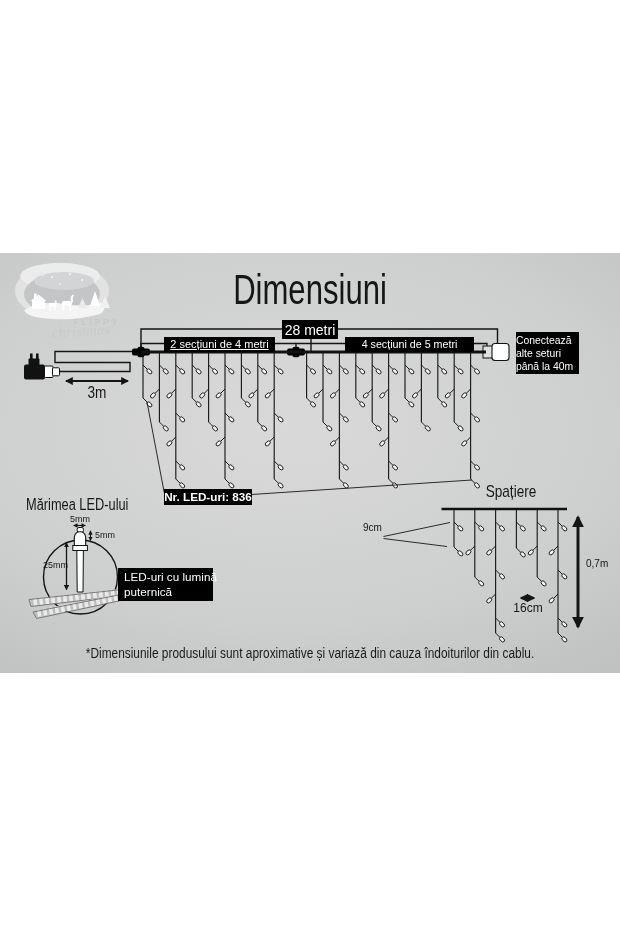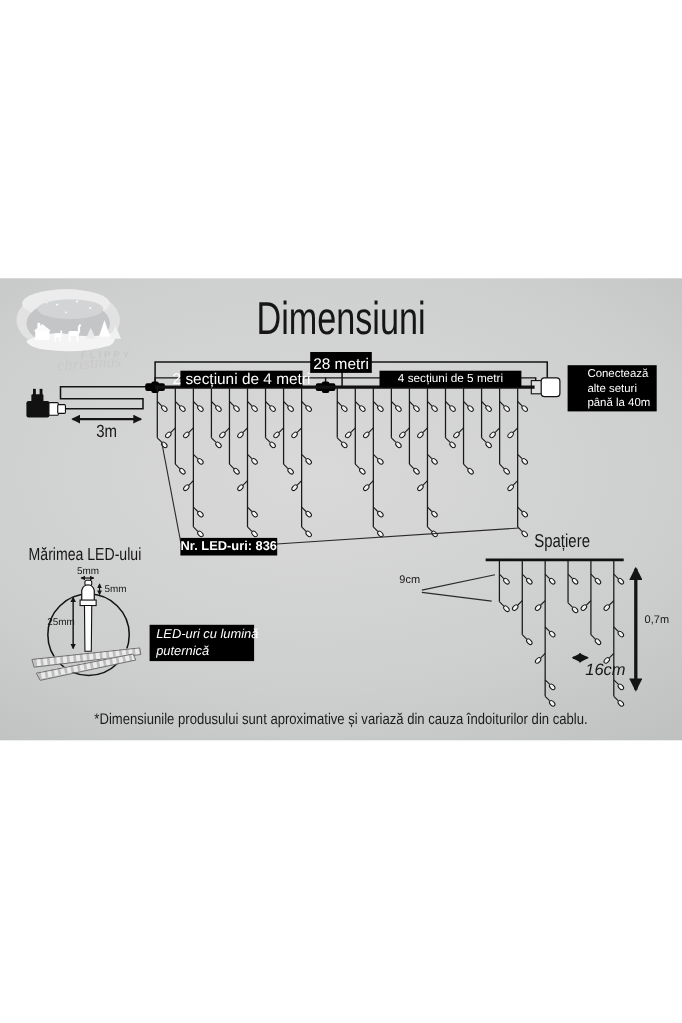--- a/index.html
+++ b/index.html
@@ -355,46 +355,46 @@
         <line x1="578" y1="517" x2="578" y2="627" stroke="#141414" stroke-width="3" marker-start="url(#ah)" marker-end="url(#ah)"></line>
         <line x1="73.8" y1="525.5" x2="85.2" y2="525.5" stroke="#141414" stroke-width="1.1" marker-start="url(#ah)" marker-end="url(#ah)"></line>
         <line x1="90.5" y1="531" x2="90.5" y2="540.5" stroke="#141414" stroke-width="1.1" marker-start="url(#ah)" marker-end="url(#ah)"></line>
         <line x1="66.5" y1="543" x2="66.5" y2="589.5" stroke="#141414" stroke-width="1.3" marker-start="url(#ah)" marker-end="url(#ah)"></line>
       </g>
   </svg>
 
   <div class="lbl title center">Dimensiuni</div>
 
   <div class="bbox" style="left:282px;top:320px;width:56px;height:19px;font-size:14px;">28 metri</div>
-  <div class="bbox" style="left:164px;top:337px;width:111px;height:14.5px;font-size:14px;">2 secțiuni de 4 metri</div>
+  <div class="bbox" style="left:164px;top:337px;width:111px;height:14.5px;font-size:11px;text-decoration:underline;">2 secțiuni de 4 metri</div>
   <div class="bbox" style="left:345px;top:337px;width:129px;height:14.5px;font-size:10.7px;">4 secțiuni de 5 metri</div>
   <div class="bbox" style="left:516px;top:332px;width:63px;height:42px;font-size:10.4px;
-       justify-content:flex-start;padding-left:18px;line-height:13px;">
+       justify-content:flex-start;padding-left:0;line-height:13px;">
     <span>
       <span class="blk">Conectează</span>
       <span class="blk">alte seturi</span>
       <span class="blk">până la 40m</span>
     </span>
   </div>
   <div class="bbox" style="left:164px;top:488.5px;width:88px;height:16.5px;font-size:11.7px;font-weight:bold;">Nr. LED-uri: 836</div>
 
   <div class="lbl center" style="left:62px;top:384px;width:70px;font-size:16px;transform:scaleX(.85);">3m</div>
 
   <div class="lbl heading" style="left:26px;top:496px;">Mărimea LED-ului</div>
   <div class="lbl center" style="left:67px;top:514px;width:26px;font-size:9px;">5mm</div>
   <div class="lbl" style="left:95px;top:529.5px;font-size:9px;">5mm</div>
   <div class="lbl" style="left:43px;top:560px;font-size:9px;">25mm</div>
-  <div class="bbox" style="left:136px;top:568px;width:89px;height:33px;font-size:11.7px;
-       justify-content:flex-start;padding-left:6px;line-height:14.5px;font-style:italic;">
+  <div class="bbox" style="left:118px;top:568px;width:89px;height:33px;font-size:11.7px;
+       justify-content:flex-start;padding-left:6px;line-height:14.5px;">
     <span>
       <span class="blk">LED-uri cu lumină</span>
       <span class="blk">puternică</span>
     </span>
   </div>
 
   <div class="lbl center" style="left:455px;top:482px;width:112px;font-size:17px;transform:scaleX(.8);">Spațiere</div>
   <div class="lbl" style="left:363px;top:522px;font-size:10px;">9cm</div>
-  <div class="lbl center" style="left:532px;top:601px;width:32px;font-size:15px;font-style:italic;">16cm</div>
+  <div class="lbl center" style="left:512px;top:601px;width:32px;font-size:12px;">16cm</div>
   <div class="lbl" style="left:586px;top:558px;font-size:10px;">0,7m</div>
 
   <div class="lbl footnote">*Dimensiunile produsului sunt aproximative și variază din cauza îndoiturilor din cablu.</div>
 
 </div>
 
 </body></html>

